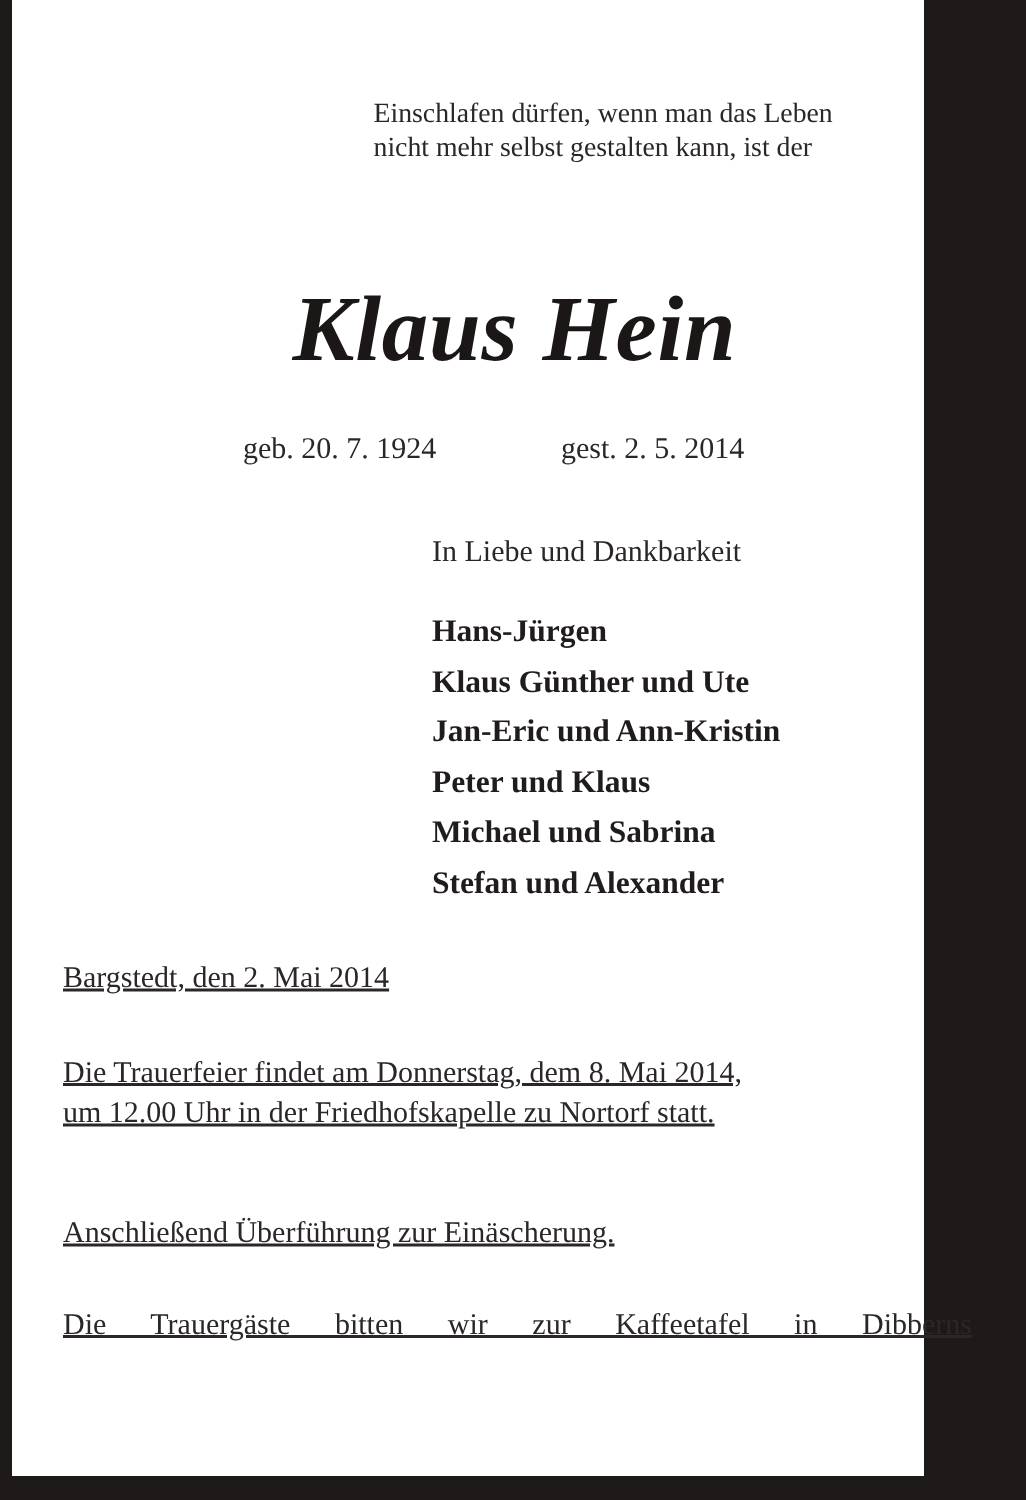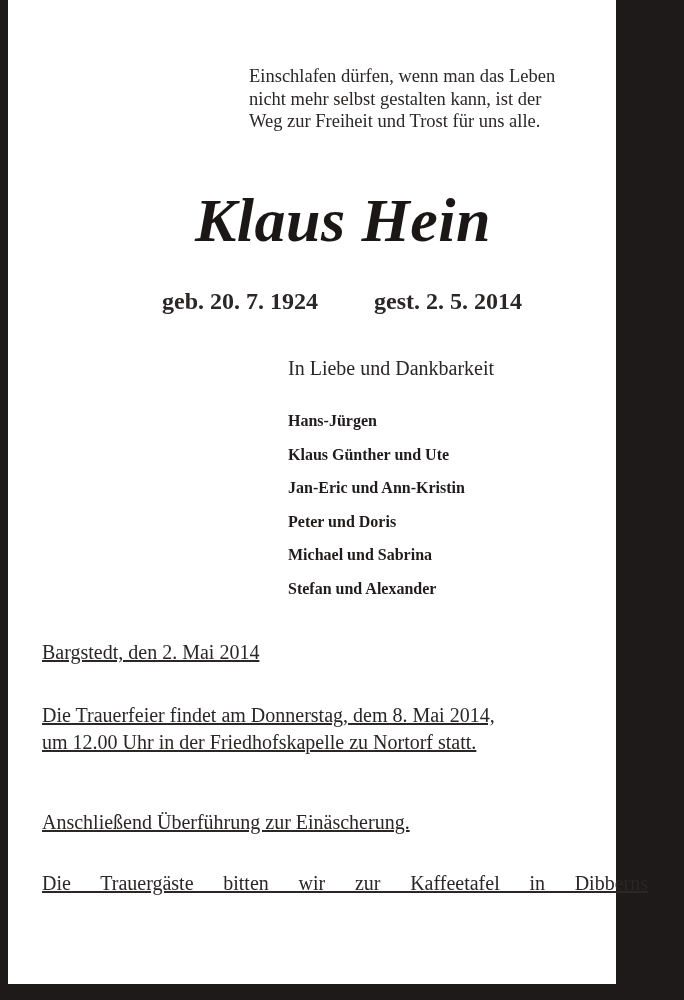--- a/index.html
+++ b/index.html
@@ -45,42 +45,41 @@
       font-weight: bold;
       letter-spacing: 0.5px;
       color: #1a1716;
       padding-left: 0px;
       box-sizing: border-box;
     }
     .name span { position: relative; left: 1px; }
 
     .dates {
       top: 288px;
-      font-size: 24px;
+      font-size: 20px;
       color: #2a2726;
       white-space: nowrap;
-      font-weight: bold;
     }
     .born { left: 154px; }
     .died { left: 366px; }
 
     .dedication {
       left: 280px;
       top: 357px;
       font-size: 20px;
       color: #2a2726;
       white-space: nowrap;
     }
 
     .mourners {
       left: 280px;
       top: 404px;
       list-style: none;
       padding: 0;
-      font-size: 16px;
+      font-size: 21px;
       font-weight: bold;
       line-height: 33.5px;
       color: #1f1c1b;
     }
     .mourners li { white-space: nowrap; }
 
     .para {
       left: 34px;
       width: 606px;
       font-size: 20px;
@@ -105,35 +104,34 @@
     }
   </style>
 </head>
 <body>
 
 <div class="page">
 
   <div class="abs quote">
     <div>Einschlafen dürfen, wenn man das Leben</div>
     <div>nicht mehr selbst gestalten kann, ist der</div>
-    <div>Weg zur Freiheit und Trost für uns alle.</div>
   </div>
 
   <h1 class="abs name"><span>Klaus Hein</span></h1>
 
   <div class="abs dates born">geb. 20. 7. 1924</div>
   <div class="abs dates died">gest. 2. 5. 2014</div>
 
   <div class="abs dedication">In Liebe und Dankbarkeit</div>
 
   <ul class="abs mourners">
     <li>Hans-Jürgen</li>
     <li>Klaus Günther und Ute</li>
     <li>Jan-Eric und Ann-Kristin</li>
-    <li>Peter und Doris</li>
+    <li>Peter und Klaus</li>
     <li>Michael und Sabrina</li>
     <li>Stefan und Alexander</li>
   </ul>
 
   <div class="abs para place-date">Bargstedt, den 2. Mai 2014</div>
 
   <div class="abs para ceremony">
     <div>Die Trauerfeier findet am Donnerstag, dem 8. Mai 2014,</div>
     <div>um 12.00 Uhr in der Friedhofskapelle zu Nortorf statt.</div>
   </div>

